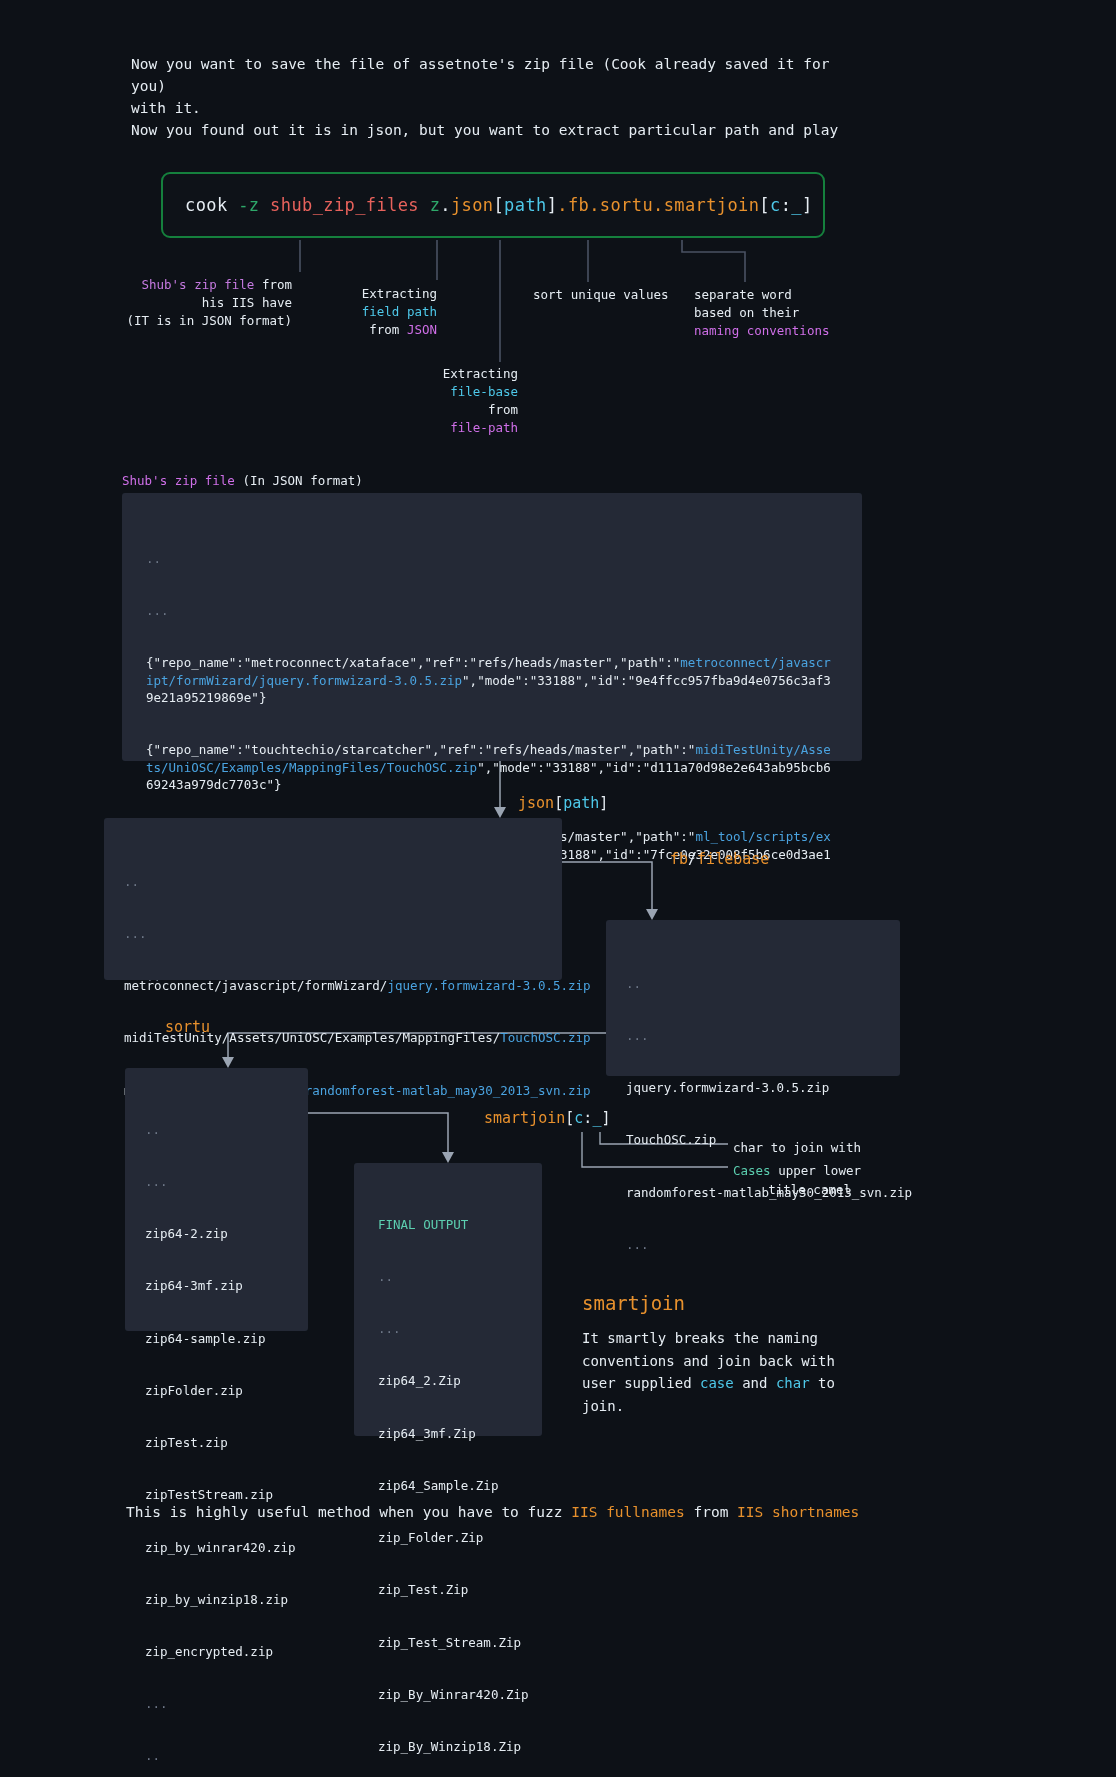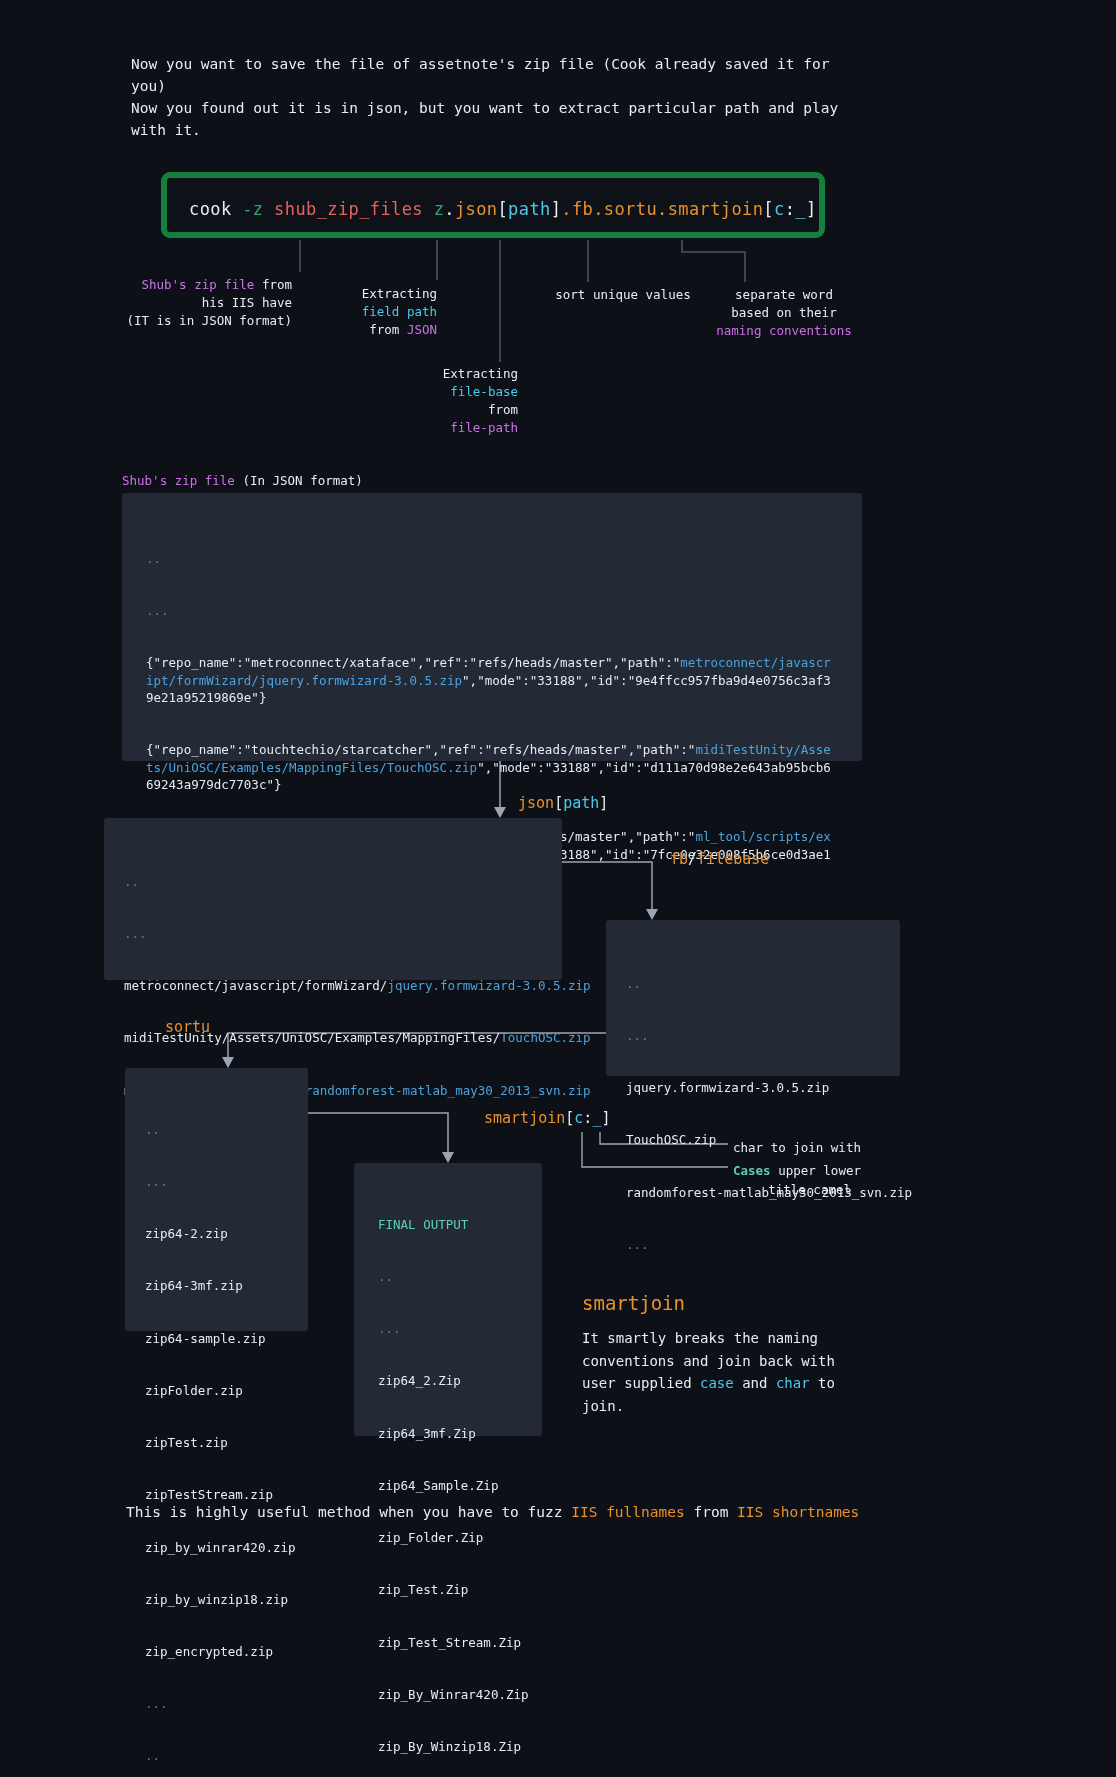--- a/index.html
+++ b/index.html
@@ -34,45 +34,45 @@
 
   
   .c-white{color:var(--white);}
   .c-cyan{color:var(--cyan);}
   .c-blue{color:var(--blue);}
   .c-orange{color:var(--orange);}
   .c-salmon{color:var(--salmon);}
   .c-green{color:var(--green);}
   .c-purple{color:var(--purple);}
   .c-magenta{color:var(--magenta);}
-  .c-teal{color:var(--teal);font-weight:bold;}
+  .c-teal{color:var(--teal);}
 
   
   .intro{
     position:absolute;left:131px;top:53px;width:760px;
     font-size:14.5px;line-height:22px;color:var(--white);
   }
 
   
   .cmdbox{
     position:absolute;left:161px;top:172px;width:664px;height:66px;
-    border:6px solid #15803d;border-radius:9px;background:#0e1218;
+    border:2px solid #15803d;border-radius:9px;background:#0e1218;
   }
   .cmdtext{
     position:absolute;left:22px;top:21px;
     font-size:17px;letter-spacing:.4px;white-space:nowrap;
   }
 
   
   .wires{position:absolute;left:0;top:0;width:1116px;height:1777px;pointer-events:none;}
 
   
   .ann{position:absolute;line-height:18px;font-size:12.5px;}
   .ann.right{text-align:right;}
-  .ann.left{text-align:center;}
+  .ann.left{text-align:left;}
 
   #ann-zip{left:112px;top:276px;width:180px;}
   #ann-json{left:300px;top:285px;width:137px;}
   #ann-filebase{left:380px;top:365px;width:138px;}
   #ann-sortu{left:533px;top:286px;width:180px;}
   #ann-smartjoin{left:694px;top:286px;width:180px;}
 
   
   .caption{position:absolute;font-size:12.5px;}
   #cap-json{left:122px;top:473px;}
@@ -117,22 +117,22 @@
   }
 </style>
 </head>
 <body>
 
 <div class="page">
 
   <div class="intro">
     <div>Now you want to save the file of assetnote's zip file (Cook already saved it for</div>
     <div>you)</div>
+    <div>with it.</div>
     <div>Now you found out it is in json, but you want to extract particular path and play</div>
-    <div>with it.</div>
   </div>
 
   <div class="cmdbox">
     <div class="cmdtext"><span class="c-white">cook</span><span class="c-white"> </span><span class="c-green">-z</span><span class="c-white"> </span><span class="c-salmon">shub_zip_files</span><span class="c-white"> </span><span class="c-green">z</span><span class="c-white">.</span><span class="c-orange">json</span><span class="c-white">[</span><span class="c-cyan">path</span><span class="c-white">]</span><span class="c-orange">.fb.sortu.smartjoin</span><span class="c-white">[</span><span class="c-cyan">c</span><span class="c-white">:</span><span class="c-cyan">_</span><span class="c-white">]</span></div>
   </div>
 
   <svg class="wires">
     <g stroke="#4a5263" stroke-width="1.6" fill="none">
 
       <path d="M300,240 L300,272"></path>

